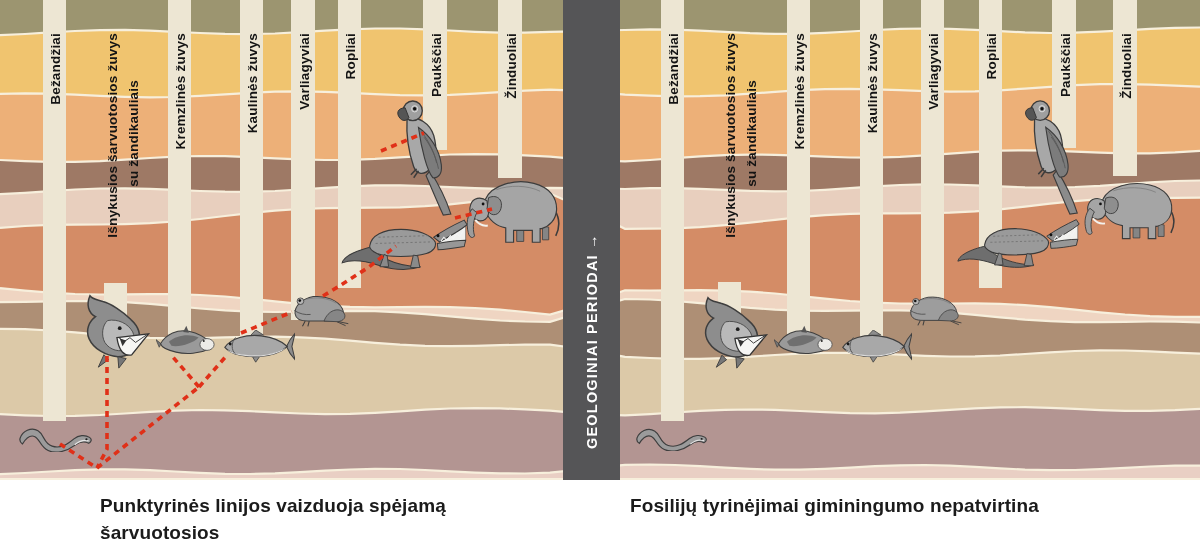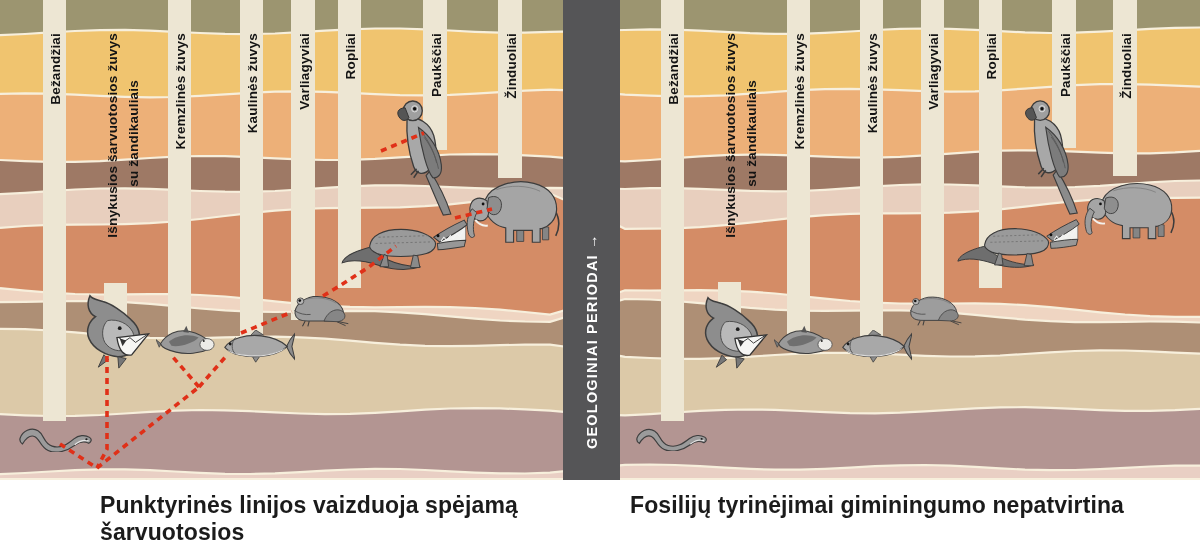--- a/index.html
+++ b/index.html
@@ -1,19 +1,19 @@
 <!DOCTYPE html>
 <html><head>
 <meta charset="utf-8">
 <style>
   html,body{margin:0;padding:0;background:#ffffff;}
   body{width:1200px;height:557px;position:relative;font-family:"Liberation Sans","DejaVu Sans",sans-serif;overflow:hidden;}
   .stage{position:absolute;left:0;top:0;width:1200px;height:557px;}
   svg{display:block;}
-  .caption{position:absolute;top:492px;font-weight:bold;font-size:23px;line-height:27px;color:#1b1b1b;letter-spacing:0.1px;}
+  .caption{position:absolute;top:492px;font-weight:bold;font-size:19px;line-height:27px;color:#1b1b1b;letter-spacing:0.1px;}
   .caption.left{left:100px;width:460px;}
   .caption.right{left:630px;width:560px;}
 </style>
 </head>
 <body>
 
 <div class="stage">
 
   <svg id="diagram" width="1200" height="557" viewBox="0 0 1200 557" xmlns="http://www.w3.org/2000/svg">
     <defs>

